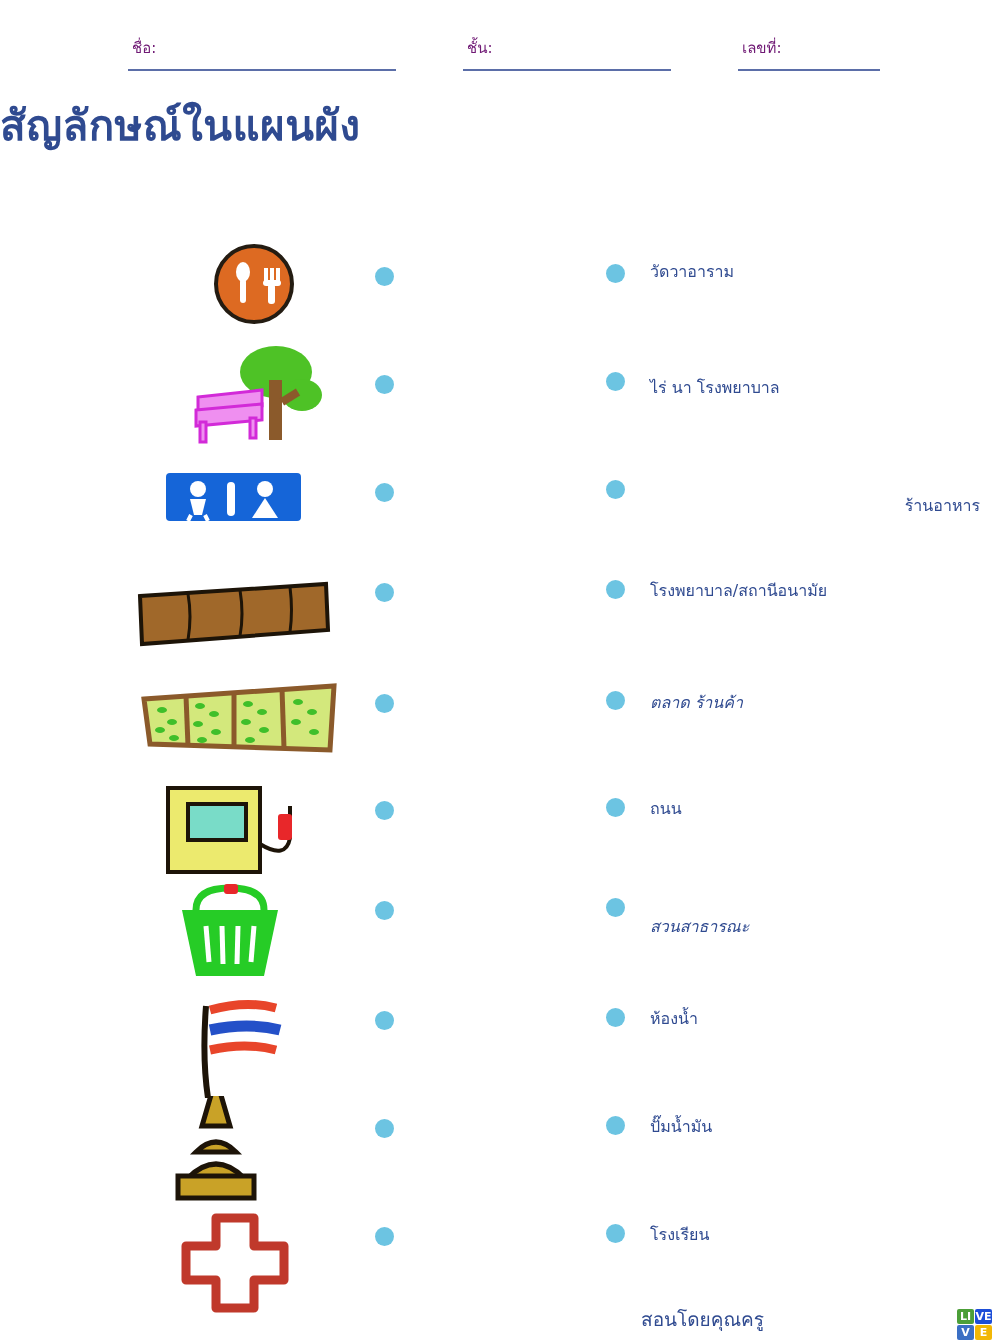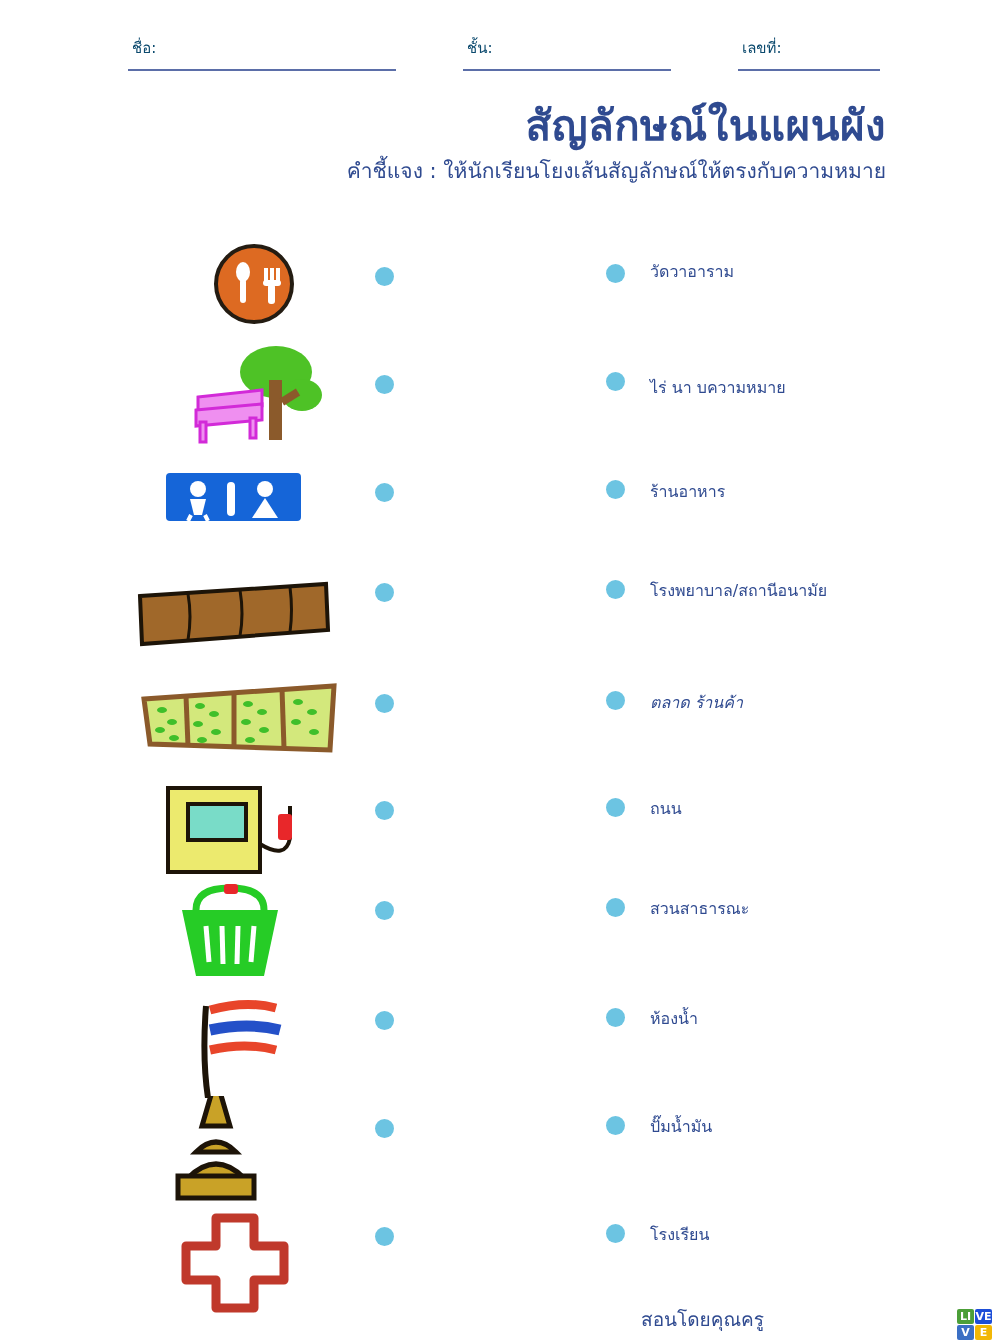--- a/index.html
+++ b/index.html
@@ -22,42 +22,42 @@
     left: 0;
     width: 1000px;
     height: 48px;
   }
   .field {
     position: absolute;
     height: 40px;
   }
   .field .field-label {
     font-size: 15px;
-    color: #0c4a6e;
+    color: #701a75;
     line-height: 20px;
     display: block;
     padding-left: 4px;
   }
   .field .field-line {
     display: block;
     border-bottom: 2px solid #5b6ea8;
     height: 1px;
     margin-top: 10px;
   }
   .field.name   { left: 128px; width: 268px; }
   .field.grade  { left: 463px; width: 208px; }
   .field.number { left: 738px; width: 142px; }
 
   
   .title-block {
     position: absolute;
     top: 100px;
     left: 0;
     width: 886px;
-    text-align: right;
+    text-align: left;
   }
   .worksheet-title {
     font-size: 42px;
     font-weight: bold;
     color: #2f4a90;
     letter-spacing: 0.5px;
     line-height: 52px;
     margin: 0;
   }
   .worksheet-subtitle {
@@ -179,21 +179,20 @@
     <span class="field-line"></span>
   </div>
   <div class="field number">
     <span class="field-label">เลขที่:</span>
     <span class="field-line"></span>
   </div>
 </div>
 
 <div class="title-block">
   <h1 class="worksheet-title">สัญลักษณ์ในแผนผัง</h1>
-  <p class="worksheet-subtitle">คำชี้แจง : ให้นักเรียนโยงเส้นสัญลักษณ์ให้ตรงกับความหมาย</p>
 </div>
 
 <div class="match-area">
 
   <div class="icon-col">
 
     <div class="icon-cell" style="top:0px;">
       <svg class="icon-art" viewBox="0 0 230 110">
         <circle cx="124" cy="52" r="38" fill="#dd6a22" stroke="#241c12" stroke-width="4"></circle>
         <ellipse cx="113" cy="40" rx="7" ry="10" fill="#fff"></ellipse>
@@ -333,26 +332,26 @@
   <div class="dot dot-right" style="top:248px;"></div>
   <div class="dot dot-right" style="top:348px;"></div>
   <div class="dot dot-right" style="top:459px;"></div>
   <div class="dot dot-right" style="top:566px;"></div>
   <div class="dot dot-right" style="top:666px;"></div>
   <div class="dot dot-right" style="top:776px;"></div>
   <div class="dot dot-right" style="top:884px;"></div>
   <div class="dot dot-right" style="top:992px;"></div>
 
   <div class="answer-label" style="top:30px;">วัดวาอาราม</div>
-  <div class="answer-label" style="top:146px;">ไร่ นา บความหมาย</div>
-  <div class="answer-label" style="top:250px;">ร้านอาหาร</div>
+  <div class="answer-label" style="top:146px;">ไร่ นา โรงพยาบาล</div>
+  <div class="answer-label" style="top:264px;text-align:right;">ร้านอาหาร</div>
   <div class="answer-label" style="top:349px;">โรงพยาบาล/สถานีอนามัย</div>
   <div class="answer-label" style="top:461px;font-style:italic;">ตลาด ร้านค้า</div>
   <div class="answer-label" style="top:567px;">ถนน</div>
-  <div class="answer-label" style="top:667px;">สวนสาธารณะ</div>
+  <div class="answer-label" style="top:685px;font-style:italic;">สวนสาธารณะ</div>
   <div class="answer-label" style="top:777px;">ห้องน้ำ</div>
   <div class="answer-label" style="top:885px;">ปั๊มน้ำมัน</div>
   <div class="answer-label" style="top:993px;">โรงเรียน</div>
 </div>
 
 <div class="footer">
   <span class="footer-thai">สอนโดยคุณครู</span>
   <div class="lw-logo">
     <span class="lw-squares">
       <span class="lw-sq li">LI</span>

